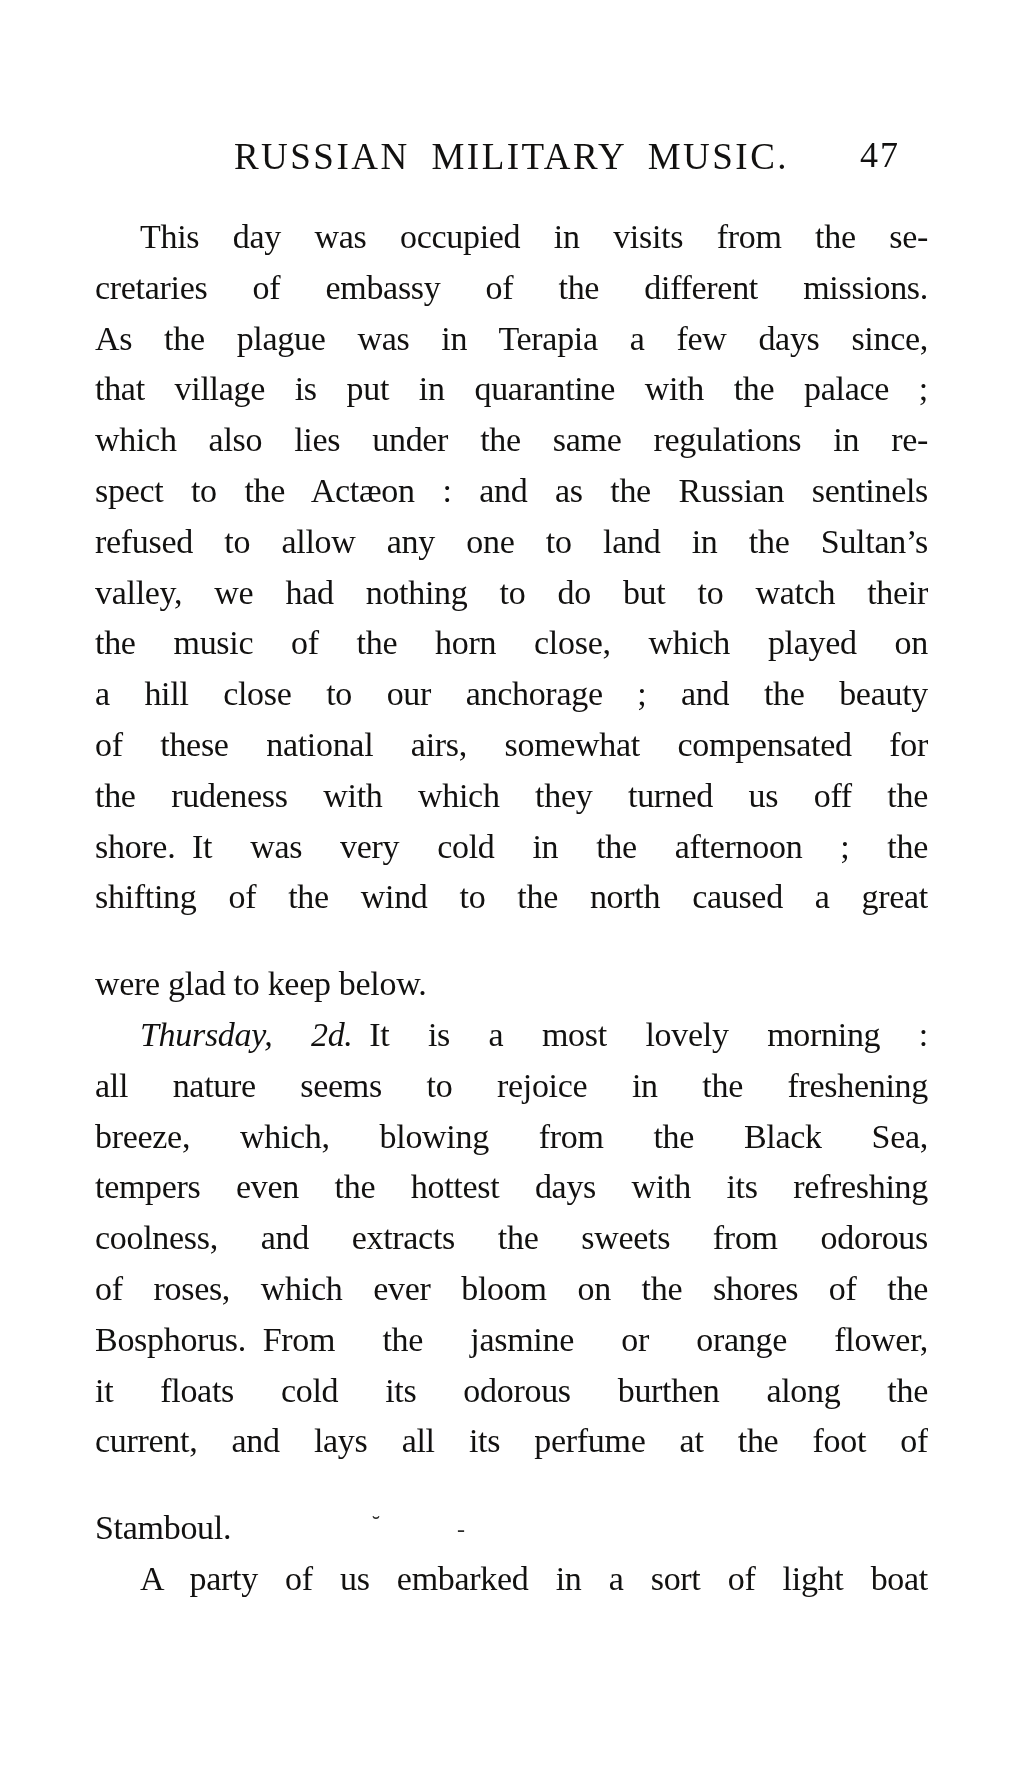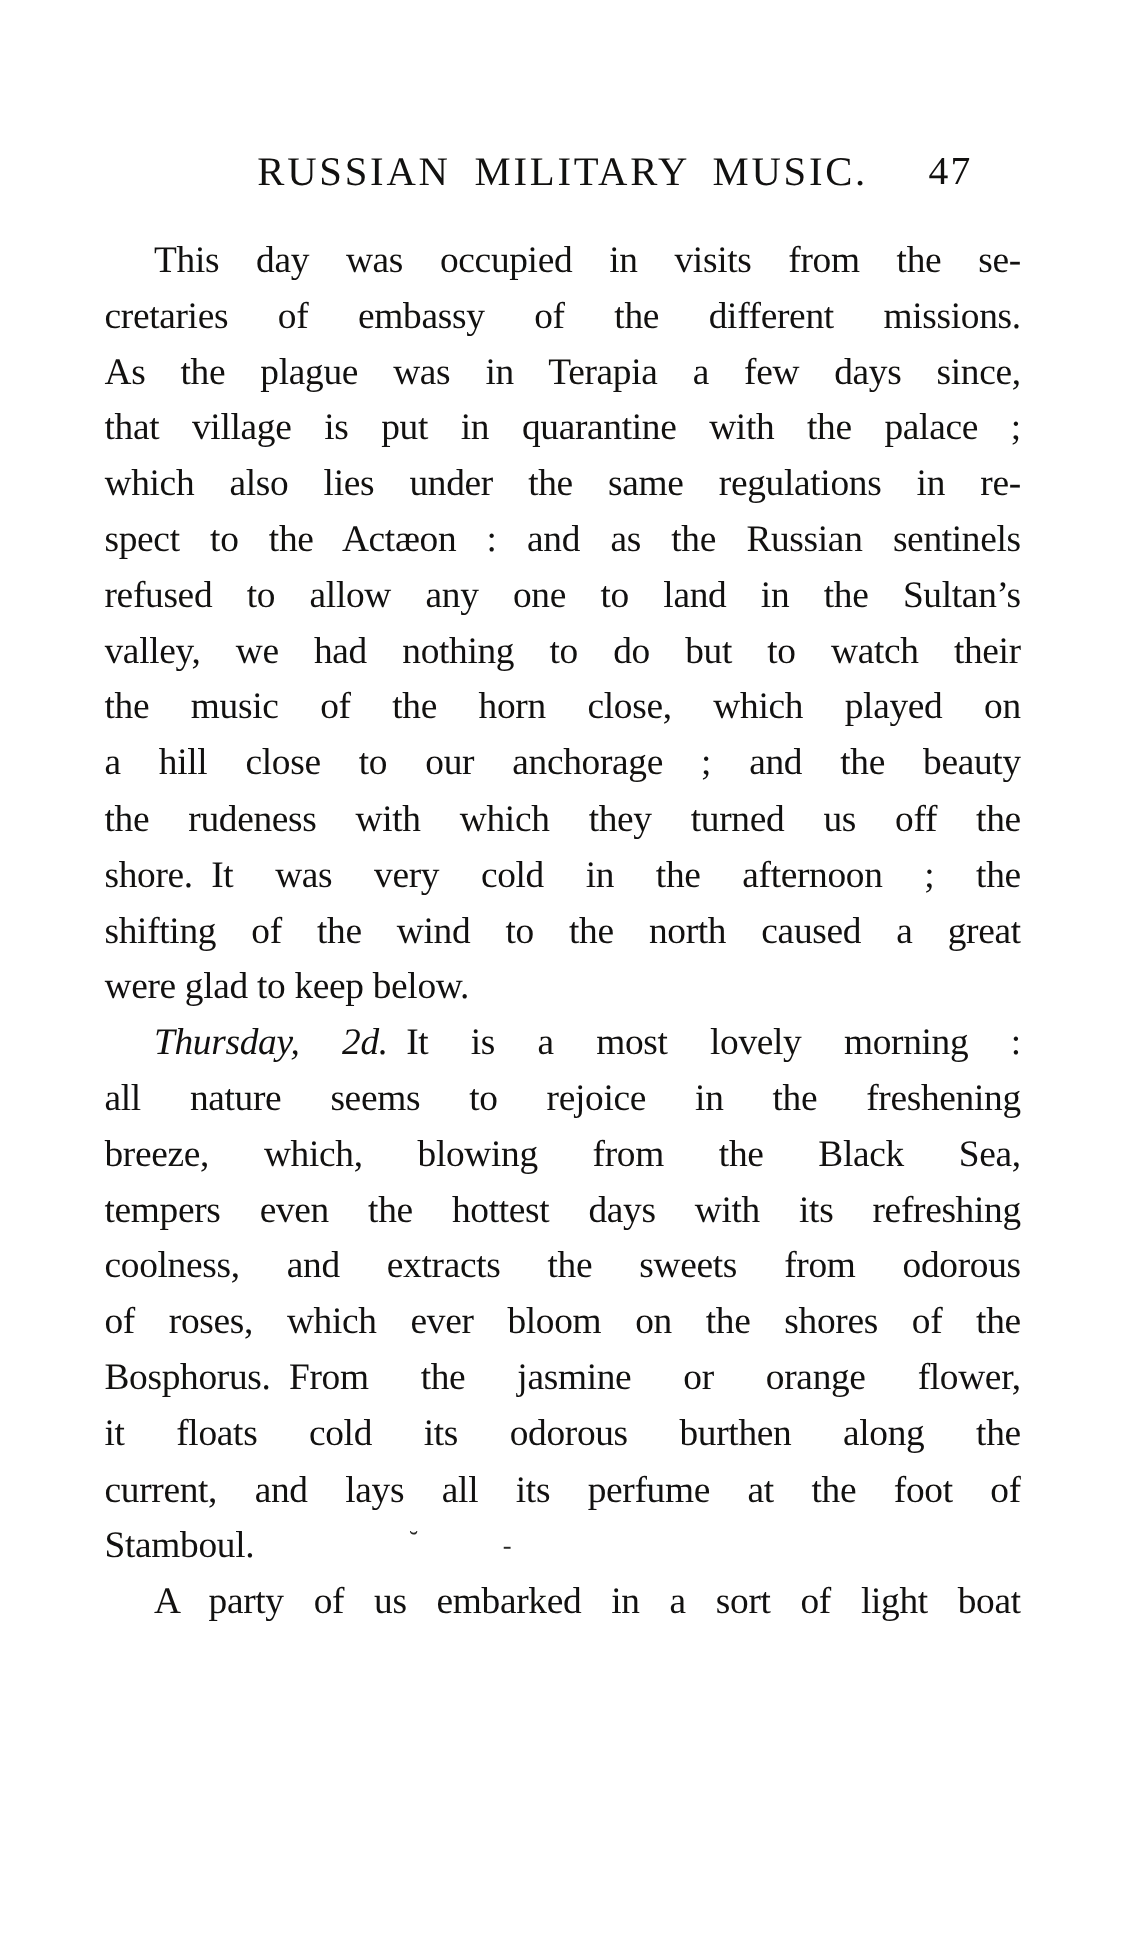--- a/index.html
+++ b/index.html
@@ -22,21 +22,21 @@
   .running-head {
     text-align: center;
     font-size: 37px;
     letter-spacing: 2.5px;
     word-spacing: 10px;
     line-height: 34px;
     white-space: nowrap;
   }
   .page-number {
     position: absolute;
-    right: 44px;
+    right: 28px;
     top: -4px;
     font-size: 36px;
     letter-spacing: 2px;
     line-height: 38px;
   }
   .text-block {
     position: absolute;
     left: 95px;
     top: 212px;
     width: 833px;
@@ -48,20 +48,21 @@
     font-size: 34px;
     letter-spacing: -0.3px;
     text-align: justify;
     text-align-last: justify;
     overflow: hidden;
     white-space: normal;
   }
   .line.last {
     text-align: left;
     text-align-last: left;
+    margin-top: 36px;
   }
   .line.indent { text-indent: 45px; }
   .line i { font-style: italic; }
   .artifact {
     position: absolute;
     line-height: normal;
     color: #2a2a28;
     font-size: 24px;
   }
   .artifact.a0 { left: 277px; top: 8px; }
@@ -79,20 +80,21 @@
       <div class="line indent">This day was occupied in visits from the se-</div>
       <div class="line">cretaries of embassy of the different missions.</div>
       <div class="line">As the plague was in Terapia a few days since,</div>
       <div class="line">that village is put in quarantine with the palace ;</div>
       <div class="line">which also lies under the same regulations in re-</div>
       <div class="line">spect to the Actæon : and as the Russian sentinels</div>
       <div class="line">refused to allow any one to land in the Sultan’s</div>
       <div class="line">valley, we had nothing to do but to watch their</div>
       <div class="line">the music of the horn close, which played on</div>
       <div class="line">a hill close to our anchorage ; and the beauty</div>
+      <div class="line">of these national airs, somewhat compensated for</div>
       <div class="line">the rudeness with which they turned us off the</div>
       <div class="line">shore. It was very cold in the afternoon ; the</div>
       <div class="line">shifting of the wind to the north caused a great</div>
       <div class="line last">were glad to keep below.</div>
       <div class="line indent"><i>Thursday, 2d.</i> It is a most lovely morning :</div>
       <div class="line">all nature seems to rejoice in the freshening</div>
       <div class="line">breeze, which, blowing from the Black Sea,</div>
       <div class="line">tempers even the hottest days with its refreshing</div>
       <div class="line">coolness, and extracts the sweets from odorous</div>
       <div class="line">of roses, which ever bloom on the shores of the</div>

